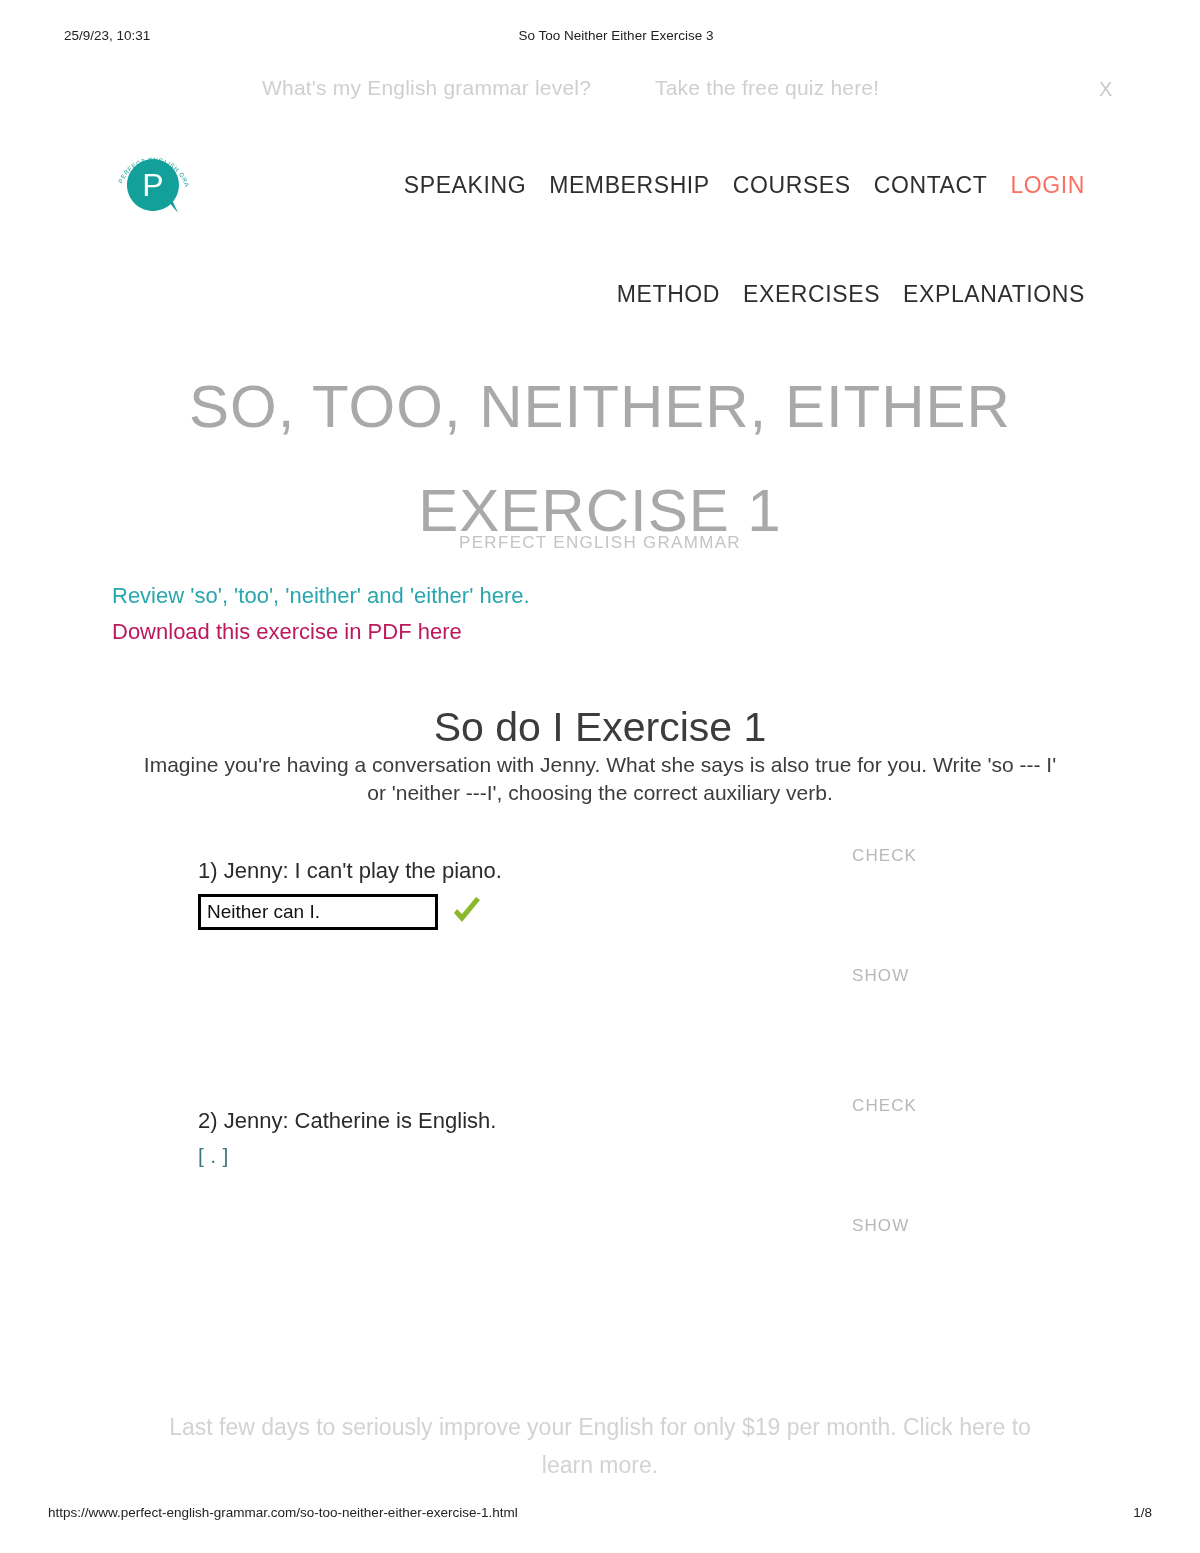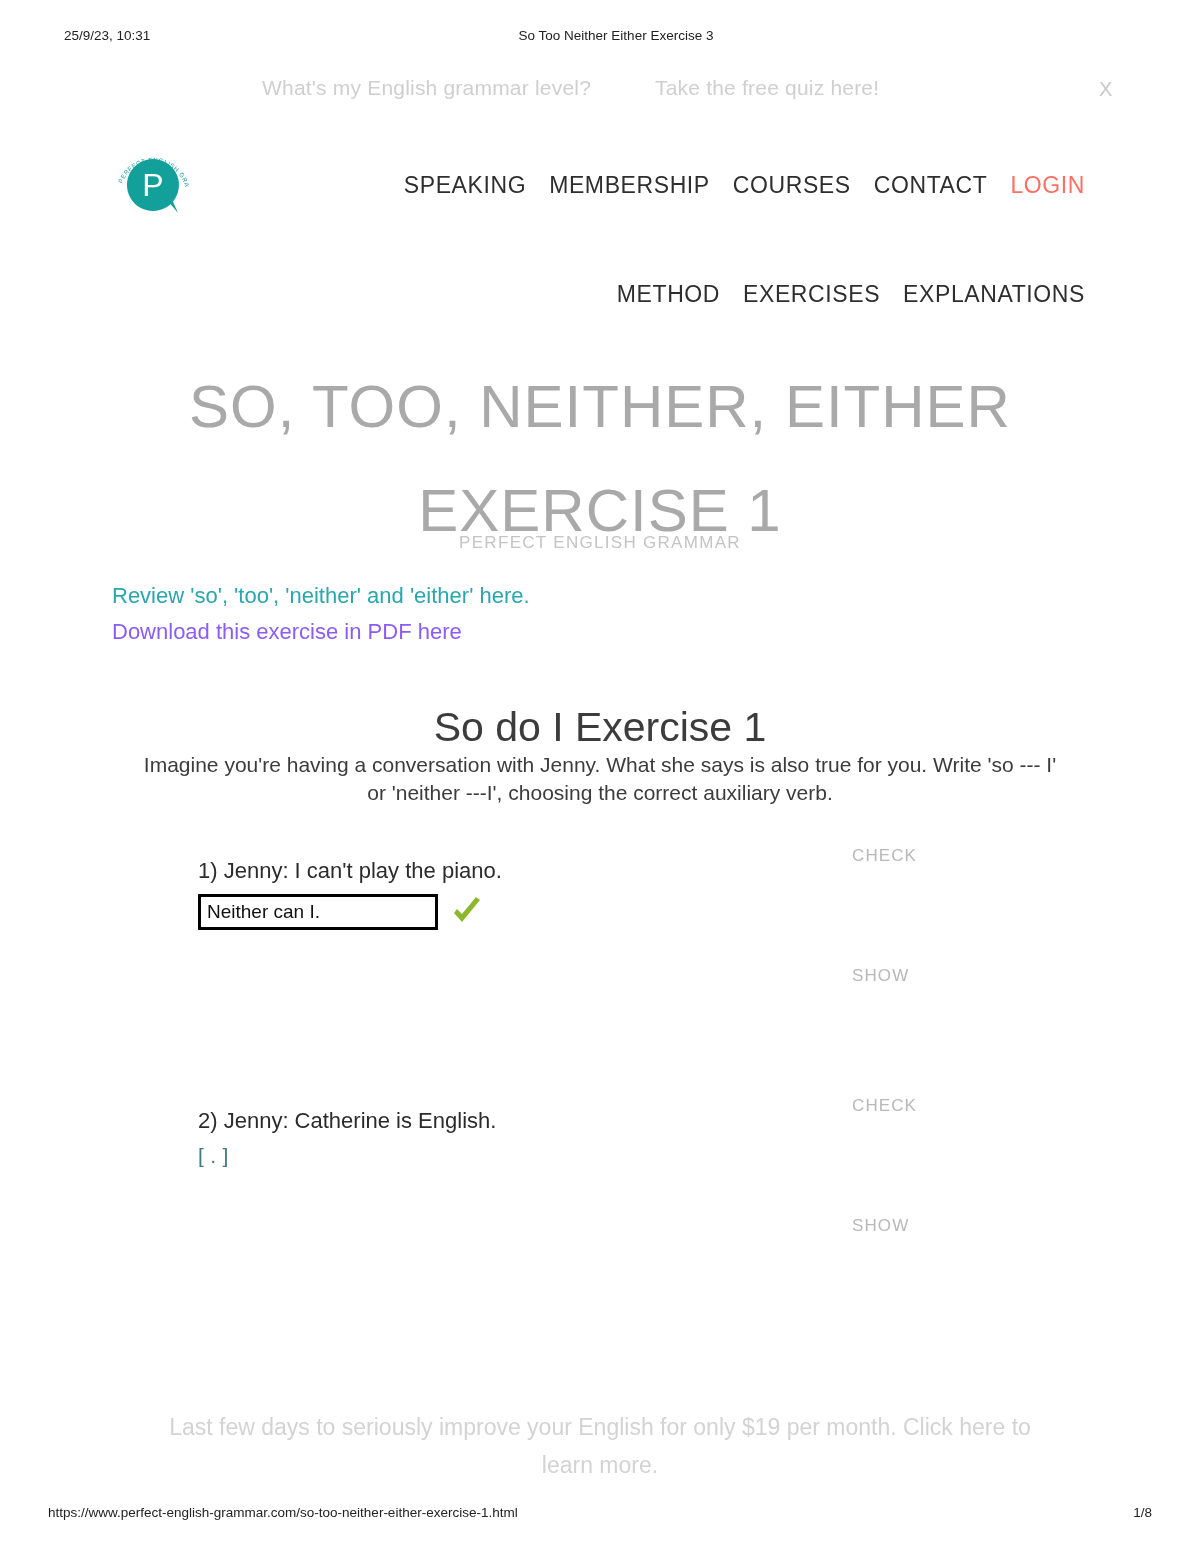--- a/index.html
+++ b/index.html
@@ -145,21 +145,21 @@
     top: 583px;
     left: 112px;
     font-size: 22px;
     color: #29a6ae;
   }
   .pdf-link {
     position: absolute;
     top: 619px;
     left: 112px;
     font-size: 22px;
-    color: #8b5cf6;
+    color: #be185d;
   }
 
   
   .ex-heading {
     position: absolute;
     top: 670px;
     left: 100px;
     width: 1000px;
     text-align: center;
     font-size: 41px;

